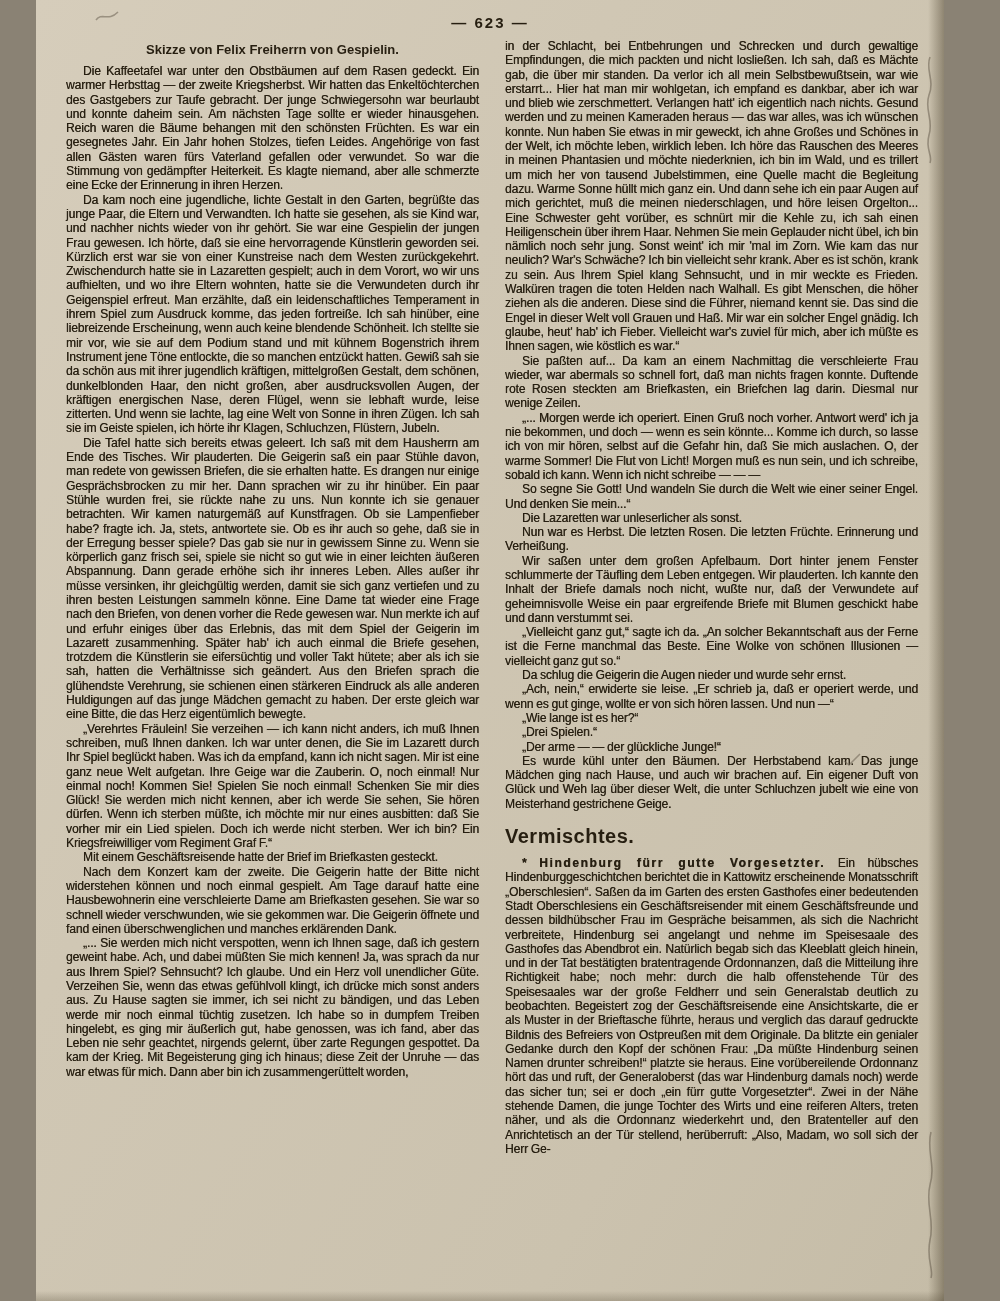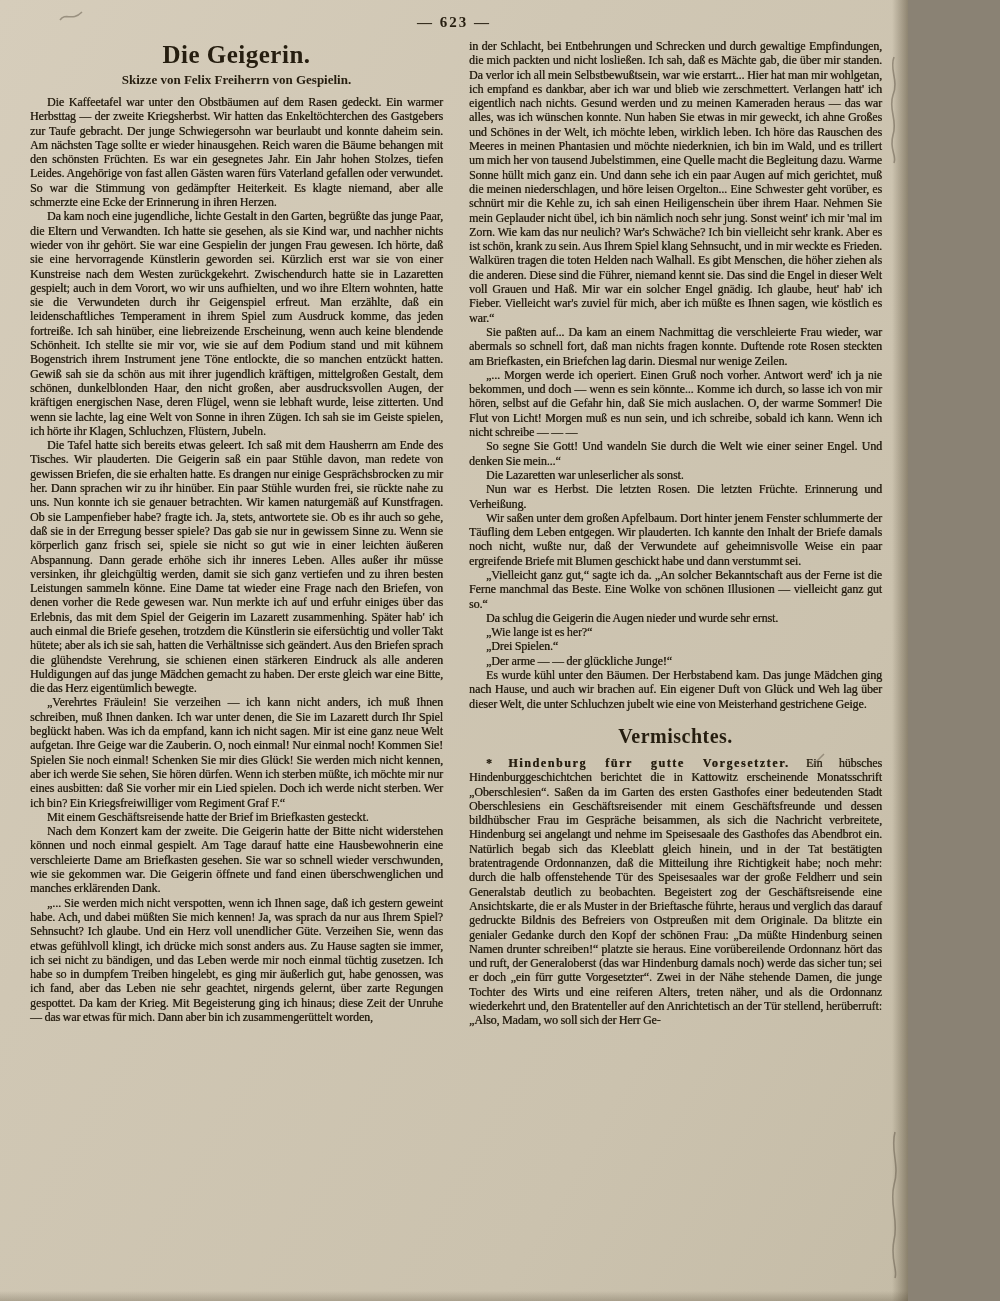--- a/index.html
+++ b/index.html
@@ -1,22 +1,23 @@
 <!DOCTYPE html>
 <html lang="de"><head>
 <meta charset="utf-8">
 <style>
   * { margin:0; padding:0; box-sizing:border-box; }
   html,body { width:1000px; height:1301px; }
   body { background:#8a8274; }
   .page {
     position:relative; width:908px; height:1301px; overflow:hidden;
     background: linear-gradient(120deg, #d6cdbb 0%, #d0c7b4 35%, #cbc2ae 75%, #c5bca7 100%);
-    font-family:Liberation Serif, serif;
+    font-family:Liberation Sans, sans-serif;
     color:#261e10;
+    margin-left:36px;
   }
   .edge-right {
     position:absolute; top:0; right:0; width:16px; height:100%;
     background: linear-gradient(to left, rgba(80,70,50,0.50), rgba(80,70,50,0.0));
     pointer-events:none;
   }
   .edge-bottom {
     position:absolute; bottom:0; left:0; width:100%; height:10px;
     background: linear-gradient(to top, rgba(80,70,50,0.28), rgba(80,70,50,0));
     pointer-events:none;
@@ -36,38 +37,37 @@
   .subtitle {
     text-align:center; font-size:13px; font-weight:bold; margin:3px 0 7px 0;
   }
   .para {
     font-size:12px; line-height:14.3px; text-align:justify; text-indent:17px;
     hyphens:auto; letter-spacing:-0.1px; word-spacing:-0.4px;
     text-shadow:0.35px 0 0 rgba(38,30,16,0.8);
   }
   .para.noindent { text-indent:0; }
   .section-title {
-    text-align:center; font-size:20px; font-weight:bold; margin:14px 0 8px 0;
+    text-align:left; font-size:20px; font-weight:bold; margin:14px 0 8px 0;
     letter-spacing:0.5px;
   }
   .sperr { letter-spacing:1.6px; font-weight:bold; }
   .star { font-weight:bold; }
   .mark { position:absolute; pointer-events:none; opacity:0.55; }
 </style>
 </head>
 <body>
 
 <div class="page">
 
   <div class="page-header">—  623  —</div>
 
   <div class="columns">
 
     <div class="col">
-      <h1 class="title">Die Geigerin.</h1>
       <h2 class="subtitle">Skizze von Felix Freiherrn von Gespielin.</h2>
       <div class="body">
 
       <p class="para">Die Kaffeetafel war unter den Obstbäumen auf dem Rasen gedeckt. Ein warmer Herbsttag — der zweite Kriegsherbst. Wir hatten das Enkeltöchterchen des Gastgebers zur Taufe gebracht. Der junge Schwiegersohn war beurlaubt und konnte daheim sein. Am nächsten Tage sollte er wieder hinausgehen. Reich waren die Bäume behangen mit den schönsten Früchten. Es war ein gesegnetes Jahr. Ein Jahr hohen Stolzes, tiefen Leides. Angehörige von fast allen Gästen waren fürs Vaterland gefallen oder verwundet. So war die Stimmung von gedämpfter Heiterkeit. Es klagte niemand, aber alle schmerzte eine Ecke der Erinnerung in ihren Herzen.</p>
           <p class="para">Da kam noch eine jugendliche, lichte Gestalt in den Garten, begrüßte das junge Paar, die Eltern und Verwandten. Ich hatte sie gesehen, als sie Kind war, und nachher nichts wieder von ihr gehört. Sie war eine Gespielin der jungen Frau gewesen. Ich hörte, daß sie eine hervorragende Künstlerin geworden sei. Kürzlich erst war sie von einer Kunstreise nach dem Westen zurückgekehrt. Zwischendurch hatte sie in Lazaretten gespielt; auch in dem Vorort, wo wir uns aufhielten, und wo ihre Eltern wohnten, hatte sie die Verwundeten durch ihr Geigenspiel erfreut. Man erzählte, daß ein leidenschaftliches Temperament in ihrem Spiel zum Ausdruck komme, das jeden fortreiße. Ich sah hinüber, eine liebreizende Erscheinung, wenn auch keine blendende Schönheit. Ich stellte sie mir vor, wie sie auf dem Podium stand und mit kühnem Bogenstrich ihrem Instrument jene Töne entlockte, die so manchen entzückt hatten. Gewiß sah sie da schön aus mit ihrer jugendlich kräftigen, mittelgroßen Gestalt, dem schönen, dunkelblonden Haar, den nicht großen, aber ausdrucksvollen Augen, der kräftigen energischen Nase, deren Flügel, wenn sie lebhaft wurde, leise zitterten. Und wenn sie lachte, lag eine Welt von Sonne in ihren Zügen. Ich sah sie im Geiste spielen, ich hörte ihr Klagen, Schluchzen, Flüstern, Jubeln.</p>
           <p class="para">Die Tafel hatte sich bereits etwas geleert. Ich saß mit dem Hausherrn am Ende des Tisches. Wir plauderten. Die Geigerin saß ein paar Stühle davon, man redete von gewissen Briefen, die sie erhalten hatte. Es drangen nur einige Gesprächsbrocken zu mir her. Dann sprachen wir zu ihr hinüber. Ein paar Stühle wurden frei, sie rückte nahe zu uns. Nun konnte ich sie genauer betrachten. Wir kamen naturgemäß auf Kunstfragen. Ob sie Lampenfieber habe? fragte ich. Ja, stets, antwortete sie. Ob es ihr auch so gehe, daß sie in der Erregung besser spiele? Das gab sie nur in gewissem Sinne zu. Wenn sie körperlich ganz frisch sei, spiele sie nicht so gut wie in einer leichten äußeren Abspannung. Dann gerade erhöhe sich ihr inneres Leben. Alles außer ihr müsse versinken, ihr gleichgültig werden, damit sie sich ganz vertiefen und zu ihren besten Leistungen sammeln könne. Eine Dame tat wieder eine Frage nach den Briefen, von denen vorher die Rede gewesen war. Nun merkte ich auf und erfuhr einiges über das Erlebnis, das mit dem Spiel der Geigerin im Lazarett zusammenhing. Später hab' ich auch einmal die Briefe gesehen, trotzdem die Künstlerin sie eifersüchtig und voller Takt hütete; aber als ich sie sah, hatten die Verhältnisse sich geändert. Aus den Briefen sprach die glühendste Verehrung, sie schienen einen stärkeren Eindruck als alle anderen Huldigungen auf das junge Mädchen gemacht zu haben. Der erste gleich war eine Bitte, die das Herz eigentümlich bewegte.</p>
           <p class="para">„Verehrtes Fräulein! Sie verzeihen — ich kann nicht anders, ich muß Ihnen schreiben, muß Ihnen danken. Ich war unter denen, die Sie im Lazarett durch Ihr Spiel beglückt haben. Was ich da empfand, kann ich nicht sagen. Mir ist eine ganz neue Welt aufgetan. Ihre Geige war die Zauberin. O, noch einmal! Nur einmal noch! Kommen Sie! Spielen Sie noch einmal! Schenken Sie mir dies Glück! Sie werden mich nicht kennen, aber ich werde Sie sehen, Sie hören dürfen. Wenn ich sterben müßte, ich möchte mir nur eines ausbitten: daß Sie vorher mir ein Lied spielen. Doch ich werde nicht sterben. Wer ich bin? Ein Kriegsfreiwilliger vom Regiment Graf F.“</p>
           <p class="para">Mit einem Geschäftsreisende hatte der Brief im Briefkasten gesteckt.</p>
           <p class="para">Nach dem Konzert kam der zweite. Die Geigerin hatte der Bitte nicht widerstehen können und noch einmal gespielt. Am Tage darauf hatte eine Hausbewohnerin eine verschleierte Dame am Briefkasten gesehen. Sie war so schnell wieder verschwunden, wie sie gekommen war. Die Geigerin öffnete und fand einen überschwenglichen und manches erklärenden Dank.</p>
           <p class="para">„... Sie werden mich nicht verspotten, wenn ich Ihnen sage, daß ich gestern geweint habe. Ach, und dabei müßten Sie mich kennen! Ja, was sprach da nur aus Ihrem Spiel? Sehnsucht? Ich glaube. Und ein Herz voll unendlicher Güte. Verzeihen Sie, wenn das etwas gefühlvoll klingt, ich drücke mich sonst anders aus. Zu Hause sagten sie immer, ich sei nicht zu bändigen, und das Leben werde mir noch einmal tüchtig zusetzen. Ich habe so in dumpfem Treiben hingelebt, es ging mir äußerlich gut, habe genossen, was ich fand, aber das Leben nie sehr geachtet, nirgends gelernt, über zarte Regungen gespottet. Da kam der Krieg. Mit Begeisterung ging ich hinaus; diese Zeit der Unruhe — das war etwas für mich. Dann aber bin ich zusammengerüttelt worden,</p>
@@ -79,20 +79,21 @@
 
       <p class="para noindent">in der Schlacht, bei Entbehrungen und Schrecken und durch gewaltige Empfindungen, die mich packten und nicht losließen. Ich sah, daß es Mächte gab, die über mir standen. Da verlor ich all mein Selbstbewußtsein, war wie erstarrt... Hier hat man mir wohlgetan, ich empfand es dankbar, aber ich war und blieb wie zerschmettert. Verlangen hatt' ich eigentlich nach nichts. Gesund werden und zu meinen Kameraden heraus — das war alles, was ich wünschen konnte. Nun haben Sie etwas in mir geweckt, ich ahne Großes und Schönes in der Welt, ich möchte leben, wirklich leben. Ich höre das Rauschen des Meeres in meinen Phantasien und möchte niederknien, ich bin im Wald, und es trillert um mich her von tausend Jubelstimmen, eine Quelle macht die Begleitung dazu. Warme Sonne hüllt mich ganz ein. Und dann sehe ich ein paar Augen auf mich gerichtet, muß die meinen niederschlagen, und höre leisen Orgelton... Eine Schwester geht vorüber, es schnürt mir die Kehle zu, ich sah einen Heiligenschein über ihrem Haar. Nehmen Sie mein Geplauder nicht übel, ich bin nämlich noch sehr jung. Sonst weint' ich mir 'mal im Zorn. Wie kam das nur neulich? War's Schwäche? Ich bin vielleicht sehr krank. Aber es ist schön, krank zu sein. Aus Ihrem Spiel klang Sehnsucht, und in mir weckte es Frieden. Walküren tragen die toten Helden nach Walhall. Es gibt Menschen, die höher ziehen als die anderen. Diese sind die Führer, niemand kennt sie. Das sind die Engel in dieser Welt voll Grauen und Haß. Mir war ein solcher Engel gnädig. Ich glaube, heut' hab' ich Fieber. Vielleicht war's zuviel für mich, aber ich müßte es Ihnen sagen, wie köstlich es war.“</p>
           <p class="para">Sie paßten auf... Da kam an einem Nachmittag die verschleierte Frau wieder, war abermals so schnell fort, daß man nichts fragen konnte. Duftende rote Rosen steckten am Briefkasten, ein Briefchen lag darin. Diesmal nur wenige Zeilen.</p>
           <p class="para">„... Morgen werde ich operiert. Einen Gruß noch vorher. Antwort werd' ich ja nie bekommen, und doch — wenn es sein könnte... Komme ich durch, so lasse ich von mir hören, selbst auf die Gefahr hin, daß Sie mich auslachen. O, der warme Sommer! Die Flut von Licht! Morgen muß es nun sein, und ich schreibe, sobald ich kann. Wenn ich nicht schreibe — — —</p>
           <p class="para">So segne Sie Gott! Und wandeln Sie durch die Welt wie einer seiner Engel. Und denken Sie mein...“</p>
           <p class="para">Die Lazaretten war unleserlicher als sonst.</p>
           <p class="para">Nun war es Herbst. Die letzten Rosen. Die letzten Früchte. Erinnerung und Verheißung.</p>
           <p class="para">Wir saßen unter dem großen Apfelbaum. Dort hinter jenem Fenster schlummerte der Täufling dem Leben entgegen. Wir plauderten. Ich kannte den Inhalt der Briefe damals noch nicht, wußte nur, daß der Verwundete auf geheimnisvolle Weise ein paar ergreifende Briefe mit Blumen geschickt habe und dann verstummt sei.</p>
           <p class="para">„Vielleicht ganz gut,“ sagte ich da. „An solcher Bekanntschaft aus der Ferne ist die Ferne manchmal das Beste. Eine Wolke von schönen Illusionen — vielleicht ganz gut so.“</p>
           <p class="para">Da schlug die Geigerin die Augen nieder und wurde sehr ernst.</p>
+          <p class="para">„Ach, nein,“ erwiderte sie leise. „Er schrieb ja, daß er operiert werde, und wenn es gut ginge, wollte er von sich hören lassen. Und nun —“</p>
           <p class="para">„Wie lange ist es her?“</p>
           <p class="para">„Drei Spielen.“</p>
           <p class="para">„Der arme — — der glückliche Junge!“</p>
           <p class="para">Es wurde kühl unter den Bäumen. Der Herbstabend kam. Das junge Mädchen ging nach Hause, und auch wir brachen auf. Ein eigener Duft von Glück und Weh lag über dieser Welt, die unter Schluchzen jubelt wie eine von Meisterhand gestrichene Geige.</p>
         </div>
       <h2 class="section-title">Vermischtes.</h2>
       <p class="para">
         <span class="star">*</span>
         <span class="sperr">Hindenburg fürr gutte Vorgesetzter.</span>
         <span>Ein hübsches Hindenburggeschichtchen berichtet die in Kattowitz erscheinende Monatsschrift „Oberschlesien“. Saßen da im Garten des ersten Gasthofes einer bedeutenden Stadt Oberschlesiens ein Geschäftsreisender mit einem Geschäftsfreunde und dessen bildhübscher Frau im Gespräche beisammen, als sich die Nachricht verbreitete, Hindenburg sei angelangt und nehme im Speisesaale des Gasthofes das Abendbrot ein. Natürlich begab sich das Kleeblatt gleich hinein, und in der Tat bestätigten bratentragende Ordonnanzen, daß die Mitteilung ihre Richtigkeit habe; noch mehr: durch die halb offenstehende Tür des Speisesaales war der große Feldherr und sein Generalstab deutlich zu beobachten. Begeistert zog der Geschäftsreisende eine Ansichtskarte, die er als Muster in der Brieftasche führte, heraus und verglich das darauf gedruckte Bildnis des Befreiers von Ostpreußen mit dem Originale. Da blitzte ein genialer Gedanke durch den Kopf der schönen Frau: „Da müßte Hindenburg seinen Namen drunter schreiben!“ platzte sie heraus. Eine vorübereilende Ordonnanz hört das und ruft, der Generaloberst (das war Hindenburg damals noch) werde das sicher tun; sei er doch „ein fürr gutte Vorgesetzter“. Zwei in der Nähe stehende Damen, die junge Tochter des Wirts und eine reiferen Alters, treten näher, und als die Ordonnanz wiederkehrt und, den Bratenteller auf den Anrichtetisch an der Tür stellend, herüberruft: „Also, Madam, wo soll sich der Herr Ge-</span>

